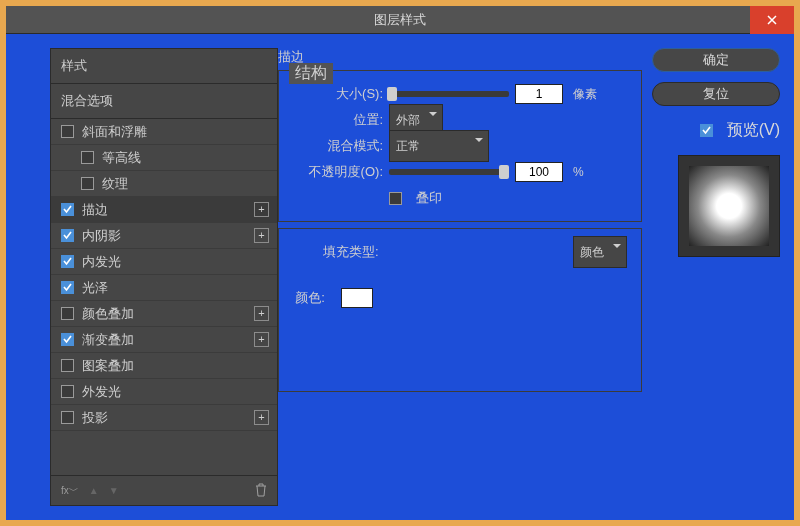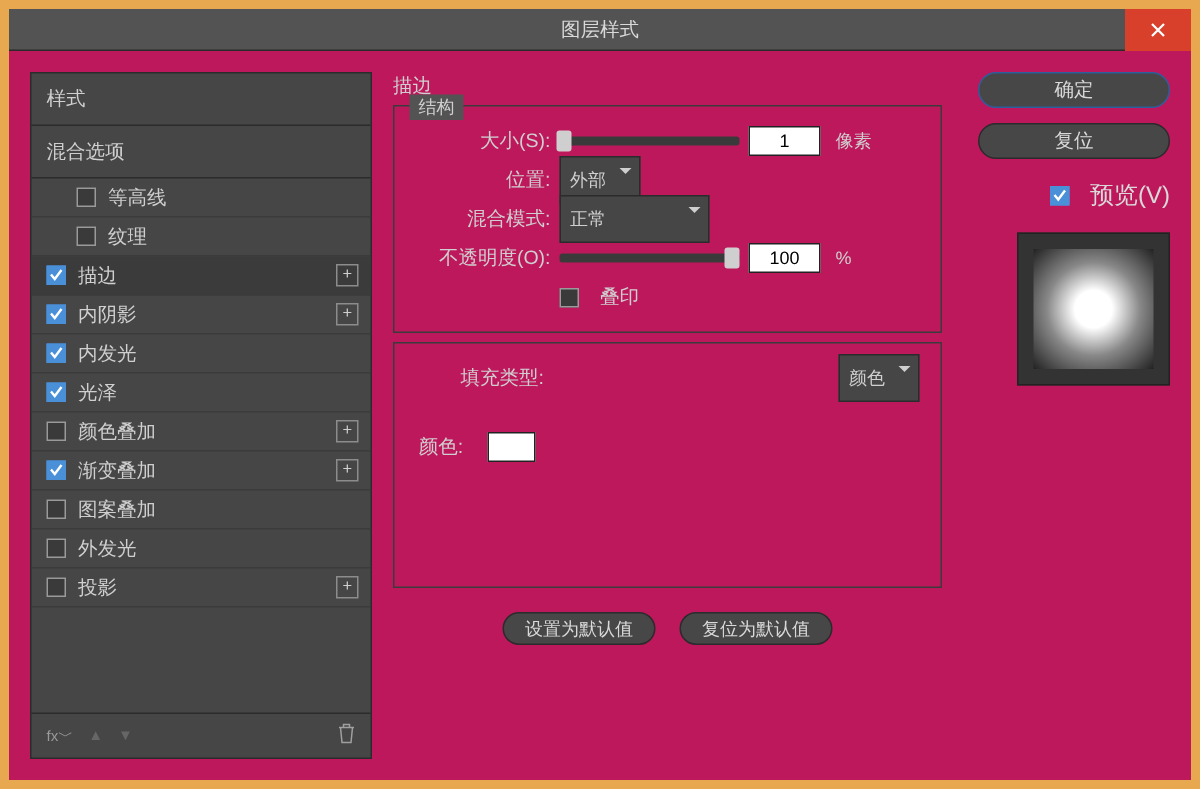--- a/index.html
+++ b/index.html
@@ -1,40 +1,40 @@
 <!DOCTYPE html>
 <html><head>
 <meta charset="utf-8">
 <style>
   * { box-sizing: border-box; margin: 0; padding: 0; font-family: "Microsoft YaHei", sans-serif; }
   body { background: #e8a84f; padding: 6px; width: 800px; height: 526px; overflow: hidden; }
-  .window { width: 788px; height: 514px; background: #be185d; display: flex; flex-direction: column; }
+  .window { width: 788px; height: 514px; background: #1d4ed8; display: flex; flex-direction: column; }
   .titlebar { height: 28px; background: #535353; display: flex; align-items: center; position: relative; border-bottom: 1px solid #2a2a2a; }
   .title { position:absolute; left:50%; transform:translateX(-50%); color: #d9d9d9; font-size: 13px; }
   .close-btn { width: 44px; height: 28px; background: #d9402c; color:#fff; display:flex; align-items:center; justify-content:center; font-size:14px; margin-left:auto; cursor:pointer;}
-  .body { flex:1; display:flex; padding:14px; gap:14px; }
+  .body { flex:1; display:flex; padding:14px; gap:0;margin-left:30px; }
   
   .sidebar { width: 228px; background:#464646; border:1px solid #2b2b2b; display:flex; flex-direction:column; }
   .side-head { padding:8px 10px; color:#cfcfcf; font-size:13px; border-bottom:1px solid #2b2b2b; }
   .side-list { flex:1; overflow:auto; }
   .side-item { display:flex; align-items:center; height:26px; padding:0 8px 0 10px; color:#cfcfcf; font-size:13px; border-bottom:1px solid #3b3b3b; cursor:pointer; position:relative;}
   .side-item.sub { padding-left:30px; }
   .side-item.active { background:#3b3b3b; }
   .chk { width:13px; height:13px; border:1px solid #9a9a9a; background:#3a3a3a; margin-right:8px; display:flex; align-items:center; justify-content:center; flex:0 0 auto;}
   .chk.checked { background:#4a90d9; border-color:#4a90d9; }
   .chk.checked svg { display:block; }
   .chk svg { display:none; }
   .plus { margin-left:auto; width:15px; height:15px; border:1px solid #8c8c8c; color:#cfcfcf; font-size:11px; display:flex; align-items:center; justify-content:center; line-height:1;}
   .side-foot { height:30px; border-top:1px solid #2b2b2b; display:flex; align-items:center; padding:0 10px; gap:10px; color:#9a9a9a;}
   .foot-icon {font-size:10px; cursor:pointer;}
   
   .center { flex:1; display:flex; flex-direction:column; color:#cfcfcf; font-size:13px; }
   .panel-title { margin-bottom:4px; }
   .fieldset { border:1px solid #3b3b3b; padding:10px 14px 10px 14px; margin-bottom:6px; position:relative;}
-  .legend { position:absolute; top:-8px; left:10px; background:#535353; padding:0 6px; font-size:12px; color:#cfcfcf;}
+  .legend { position:absolute; top:-8px; left:10px; background:#535353; padding:0 6px; font-size:16px; color:#cfcfcf;}
   .row { display:flex; align-items:center; height:26px; gap:6px; }
   .row label.lbl { width:90px; text-align:right; color:#cfcfcf;}
   .slider { flex:0 0 120px; height:6px; background:#3a3a3a; border-radius:2px; position:relative; }
   .slider .thumb { position:absolute; top:-4px; width:10px; height:14px; background:#cfcfcf; border-radius:2px; }
   .numbox { width:48px; height:20px; background:#ffffff; border:1px solid #222; color:#000; font-size:12px; text-align:center; }
   .unit { font-size:12px; margin-left:4px;}
   .select { height:32px; background:#464646; border:1px solid #2b2b2b; color:#cfcfcf; font-size:12px; padding:0 18px 0 6px; position:relative; display:inline-flex; align-items:center; cursor:pointer;}
   .select::after { content:""; position:absolute; right:5px; top:7px; border:4px solid transparent; border-top-color:#cfcfcf;}
   .swatch { width:32px; height:20px; background:#fff; border:1px solid #222; margin-left:8px; cursor:pointer;}
   .def-btns { display:flex; gap:16px; justify-content:center; margin-top:10px;}
@@ -58,20 +58,24 @@
           <path d="M1 1 L9 9 M9 1 L1 9" stroke="#fff" stroke-width="1.5"></path>
         </svg>
     </div>
   </div>
   <div class="body">
 
     <div class="sidebar">
       <div class="side-head">样式</div>
       <div class="side-head">混合选项</div>
       <div class="side-list" id="side-list">
+          <div class="side-item">
+            <span class="chk"></span>
+            <span>斜面和浮雕</span>
+          </div>
           <div class="side-item sub">
             <span class="chk"></span>
             <span>等高线</span>
           </div>
           <div class="side-item sub">
             <span class="chk"></span>
             <span>纹理</span>
           </div>
           <div class="side-item active">
             <span class="chk checked">
@@ -191,24 +195,20 @@
           <div class="select" style="width:54px">
               <span>颜色</span>
             </div>
         </div>
         <div class="row" style="margin-top:20px;">
           <label style="width:34px; text-align:center">颜色:</label>
           <div class="swatch"></div>
         </div>
       </div>
 
-      <div class="def-btns">
-        <div class="btn-small">设置为默认值</div>
-        <div class="btn-small">复位为默认值</div>
-      </div>
     </div>
 
     <div class="right">
       <div class="pill primary">确定</div>
       <div class="pill">复位</div>
       <div class="preview-chk">
         <span class="chk checked">
             <svg width="9" height="9" viewBox="0 0 9 9">
               <path d="M1 4 L3.5 7 L8 1" stroke="#fff" stroke-width="1.6" fill="none"></path>
             </svg>

